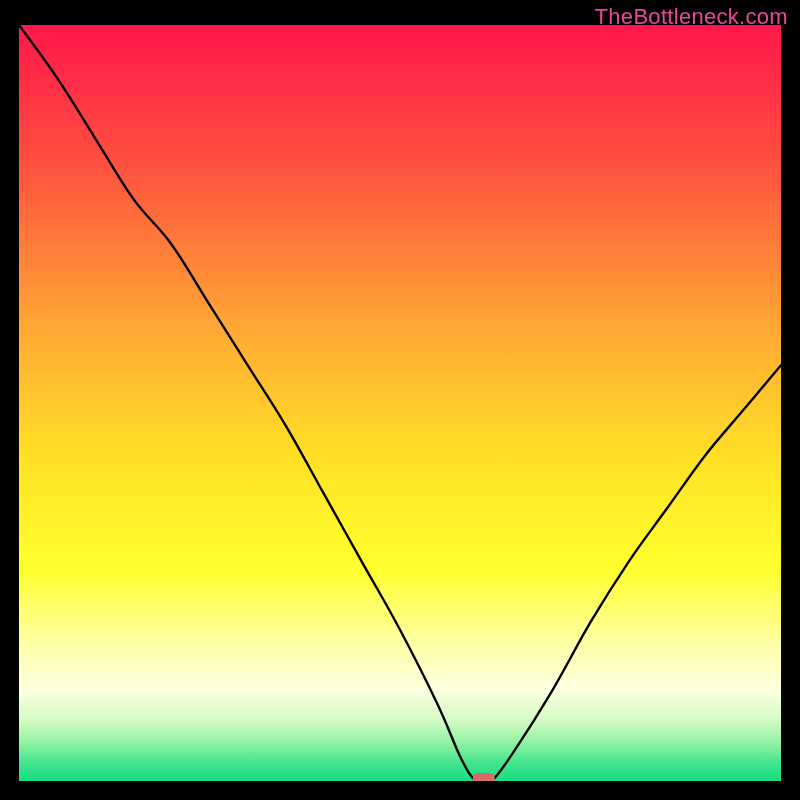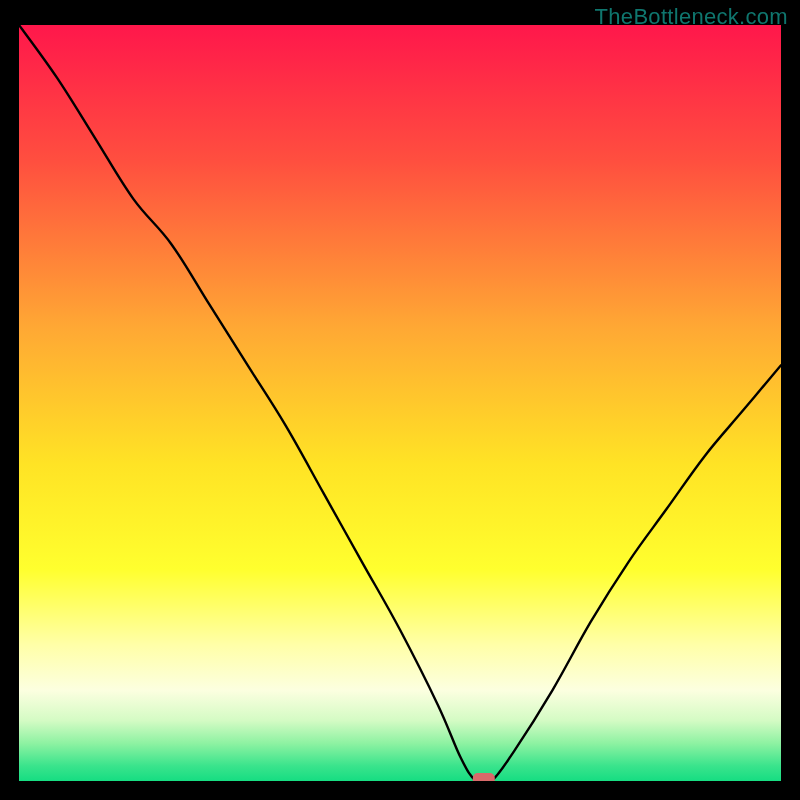--- a/index.html
+++ b/index.html
@@ -8,21 +8,21 @@
   height: 800px;
   background: #000;
   position: relative;
   font-family: Arial, sans-serif;
   overflow: hidden;
 }
 .watermark {
   position: absolute;
   top: 4px;
   right: 12px;
-  color: #0f766e;
+  color: #ec4899;
   font-size: 22px;
   font-weight: 500;
   z-index: 10;
   letter-spacing: 0.3px;
 }
 .plot-area {
   position: absolute;
   left: 19px;
   top: 25px;
   width: 762px;

